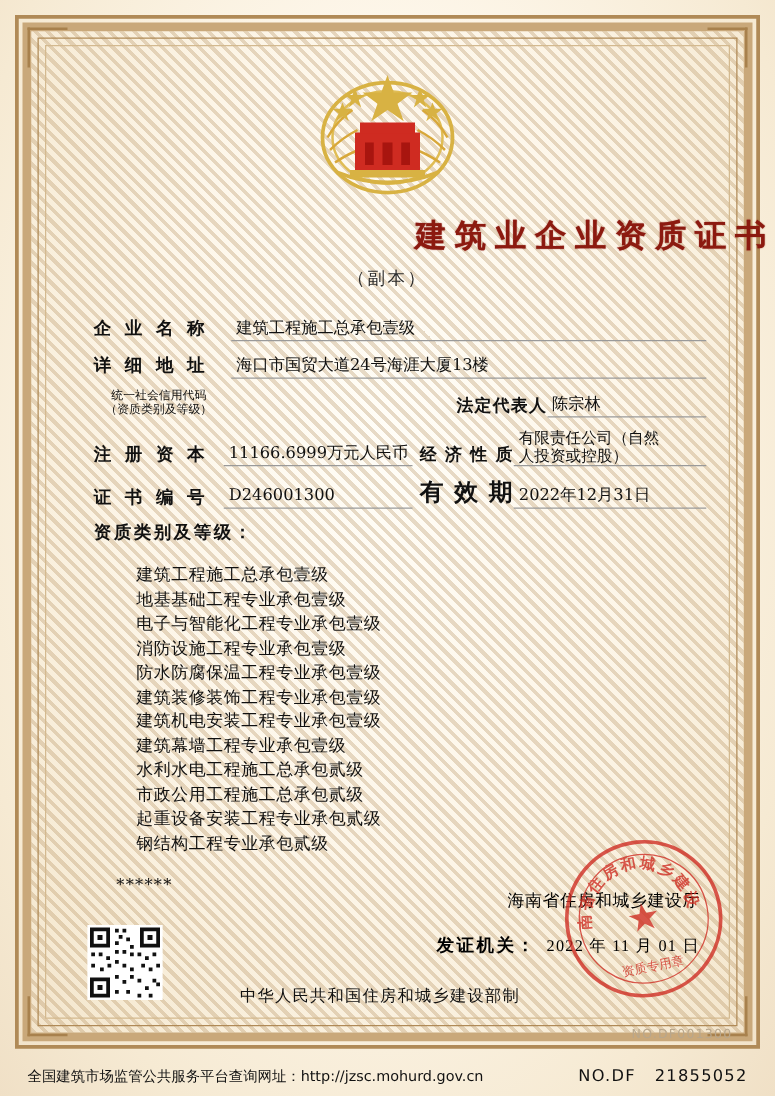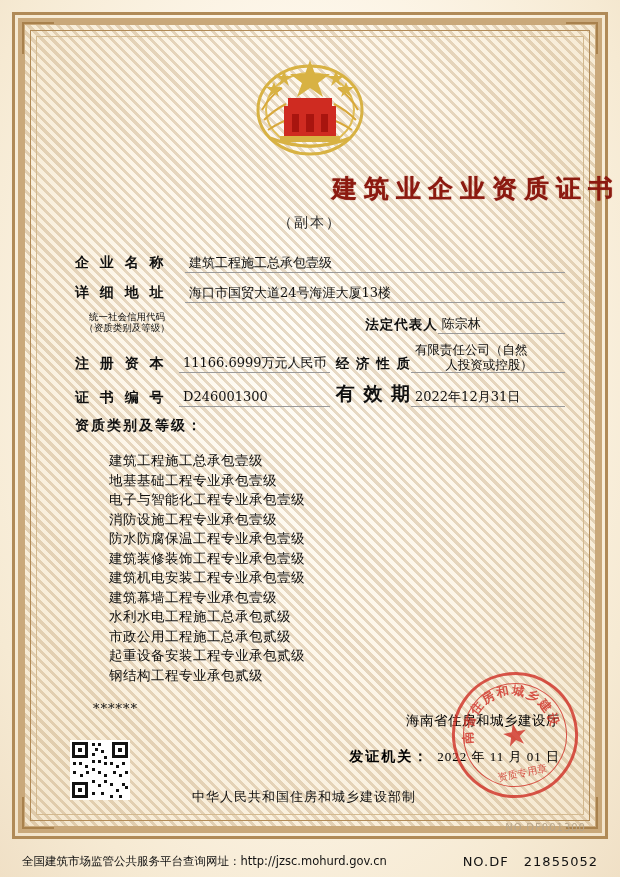--- a/index.html
+++ b/index.html
@@ -395,21 +395,21 @@
     <div class="row" style="align-items:flex-end;">
       <div class="colpair">
         <div class="half-a2">
           <div class="lbl" style="width:104px">注 册 资 本</div>
           <div class="val">11166.6999万元人民币</div>
         </div>
         <div class="half-b2">
           <div class="lbl" style="font-size:13.5px;letter-spacing:1px;white-space:nowrap;">经 济 性 质</div>
           <div class="two-line-val">
             <div>有限责任公司（自然</div>
-            <div style="text-align:center">人投资或控股）</div>
+            <div style="">人投资或控股）</div>
           </div>
         </div>
       </div>
     </div>
 
     <div class="row">
       <div class="colpair">
         <div class="half-a2">
           <div class="lbl" style="width:104px">证 书 编 号</div>
           <div class="val">D246001300</div>

